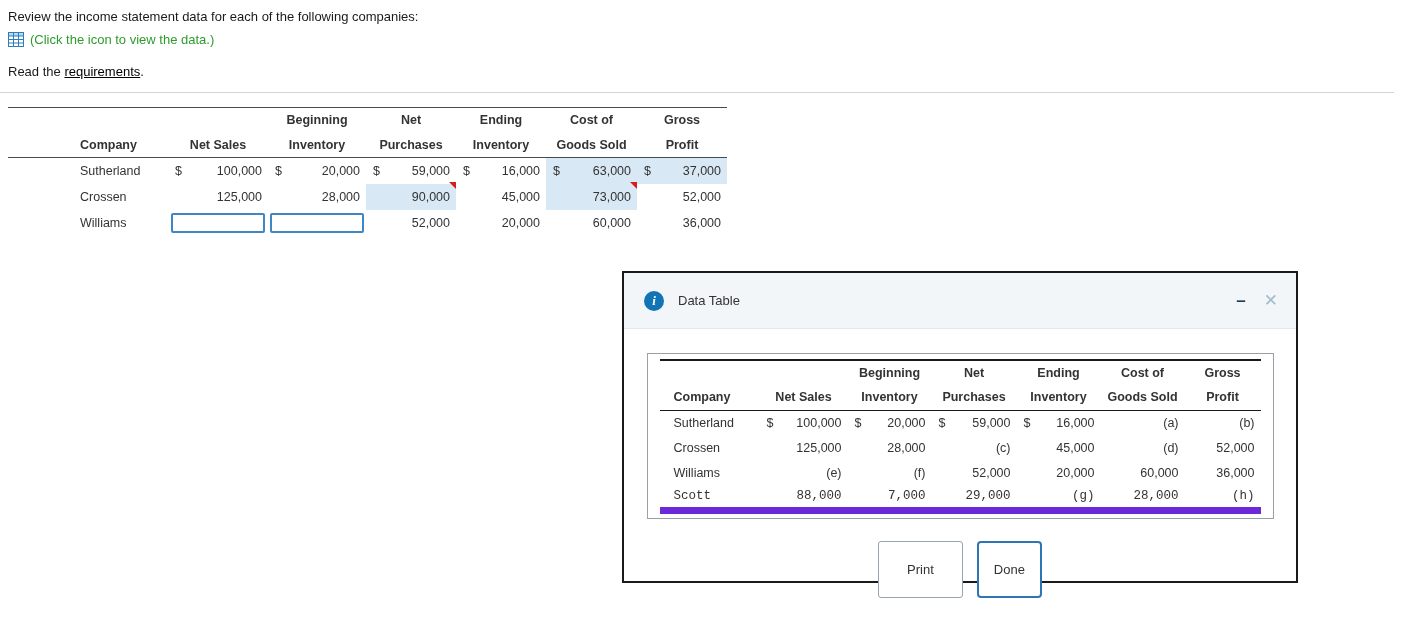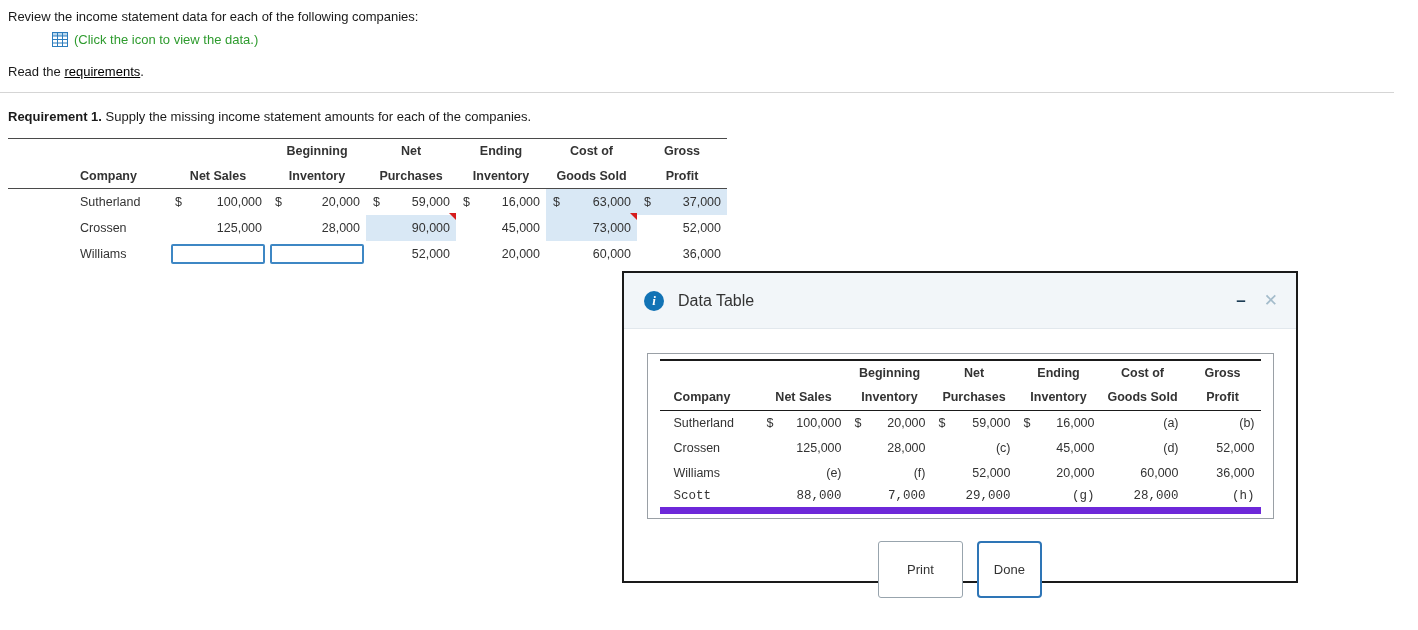--- a/index.html
+++ b/index.html
@@ -1,21 +1,21 @@
 <!DOCTYPE html>
 <html><head>
 <meta charset="utf-8">
 <style>
   * { box-sizing: border-box; }
   html, body { margin: 0; padding: 0; }
   body { font-family: "Liberation Sans", sans-serif; background: #fff; }
   .page { position: relative; width: 1394px; height: 630px; background: #fff; font-size: 13px; color: #1a1a1a; overflow: hidden; }
 
   .intro-line { padding: 9px 0 0 8px; }
-  .icon-row { display: flex; align-items: center; gap: 6px; padding: 8px 0 0 8px; margin-left: 44px; }
+  .icon-row { display: flex; align-items: center; gap: 6px; padding: 8px 0 0 8px; }
   .grid-icon { display: inline-flex; cursor: pointer; }
   .caption-green { color: #2e9b2e; }
   .read-row { padding: 17px 0 0 8px; }
   .req-link { color: #000000; text-decoration: underline; cursor: pointer; }
   .divider { border: none; border-top: 1px solid #d5d5d5; margin: 13px 0 0 0; }
   .requirement-line { padding: 16px 0 0 8px; }
   .requirement-line b { font-weight: bold; }
 
   table { border-collapse: collapse; table-layout: fixed; }
   .main-table { width: 719px; margin: 14px 0 0 8px; border-top: 1px solid #4a4a4a; font-size: 12.5px; }
@@ -28,21 +28,21 @@
   .numwrap { display: flex; justify-content: space-between; align-items: center; padding: 0 6px 0 7px; height: 100%; }
   .cur { min-width: 0; }
   .hl { background: #d9e8f5; }
   .marker { position: absolute; top: -2px; right: 0; width: 0; height: 0; border-top: 7px solid #d61c1c; border-left: 7px solid transparent; }
   .inputcell { padding: 0 2px; }
   .answer-input { display: block; width: 94px; height: 20px; border: 2px solid #3e87c4; border-radius: 2px; margin: 0 auto; background: #fff; cursor: text; }
 
   .dialog { position: absolute; left: 622px; top: 271px; width: 676px; height: 312px; background: #fff; border: 2px solid #1a1a1a; }
   .dialog-header { height: 56px; background: #f2f6f9; border-bottom: 1px solid #e2e8ed; display: flex; align-items: center; padding: 0 18px 0 20px; }
   .info-icon { width: 20px; height: 20px; border-radius: 50%; background: #1273b5; color: #fff; display: flex; align-items: center; justify-content: center; font-family: "Liberation Serif", serif; font-weight: bold; font-style: italic; font-size: 13px; flex: none; }
-  .dialog-title { margin-left: 14px; font-size: 16px; color: #333; }
+  .dialog-title { margin-left: 14px; font-size: 13px; color: #333; }
   .dialog-controls { margin-left: auto; display: flex; align-items: center; gap: 18px; }
   .min-btn { font-weight: 900; font-size: 17px; color: #1c3c55; cursor: pointer; line-height: 1; }
   .close-btn { font-size: 17px; color: #a4bccb; cursor: pointer; line-height: 1; }
 
   .table-frame { width: 627px; margin: 24px auto 0; border: 1px solid #9aa0a6; padding: 5px 12px 4px; background: #fff; }
   .modal-table { width: 100%; border-top: 2px solid #1a1a1a; font-size: 12.5px; }
   .modal-table th { font-weight: bold; height: 25px; text-align: center; vertical-align: middle; color: #333; padding: 0; }
   .modal-table .h2 th { border-bottom: 1px solid #1a1a1a; }
   .modal-table th.company-h { text-align: left; padding-left: 14px; }
   .modal-table td { height: 25px; color: #333; padding: 0; vertical-align: middle; }
@@ -73,23 +73,20 @@
     </span>
     <span class="caption-green">(Click the icon to view the data.)</span>
   </div>
 
   <div class="read-row">
     <span>Read the </span><a class="req-link">requirements</a><span>.</span>
   </div>
 
   <hr class="divider">
 
-  <div class="requirement-line">
-    <b>Requirement 1.</b><span> Supply the missing income statement amounts for each of the companies.</span>
-  </div>
 
   <table class="main-table">
     <colgroup>
       <col style="width:160px">
         <col style="width:100px">
         <col style="width:98px">
         <col style="width:90px">
         <col style="width:90px">
         <col style="width:91px">
         <col style="width:90px">

